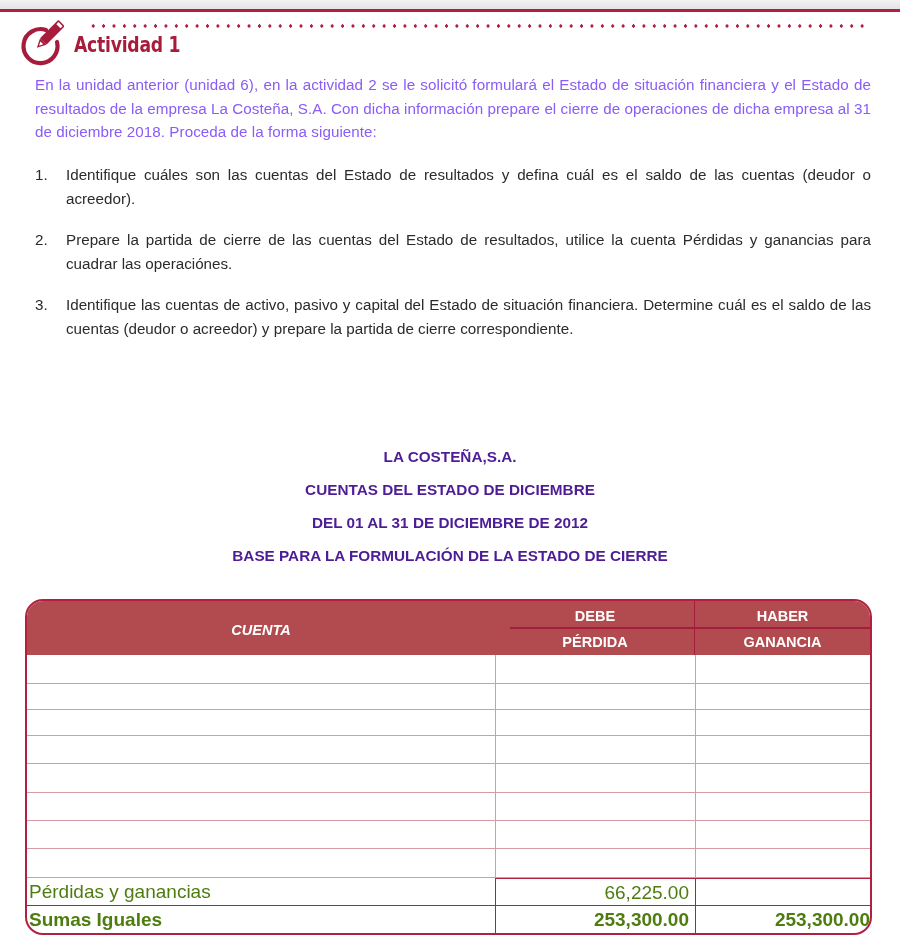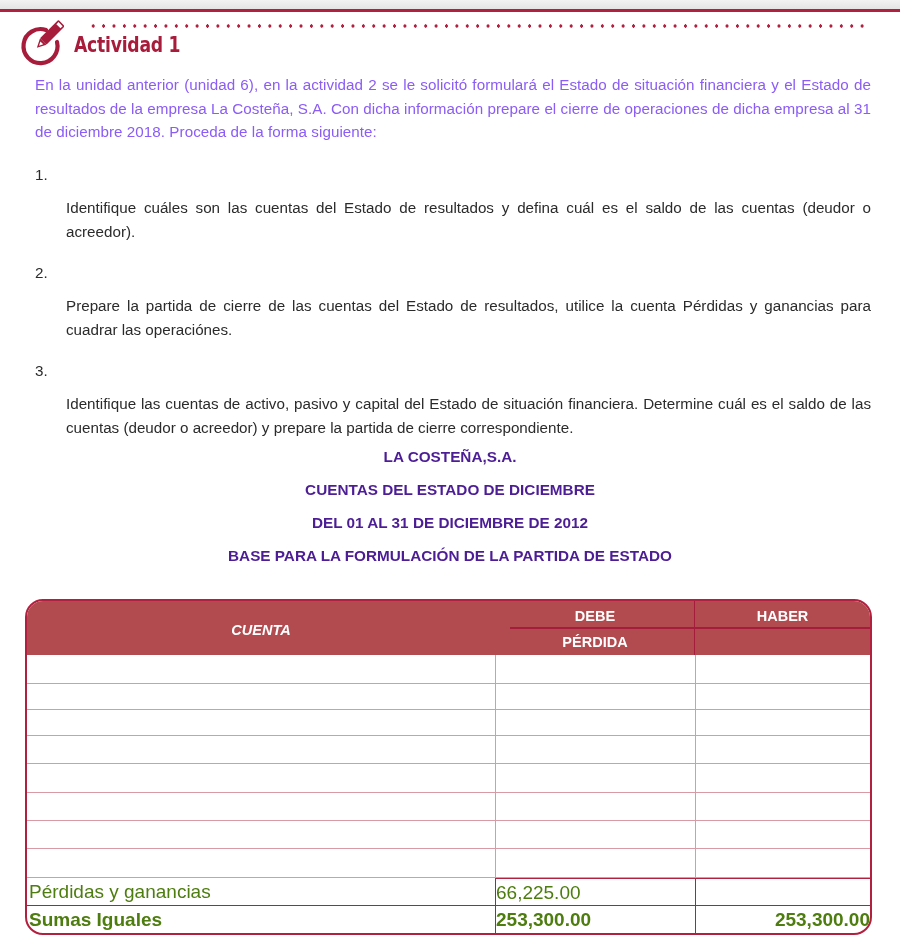--- a/index.html
+++ b/index.html
@@ -16,40 +16,40 @@
           background-size: 10.4px 4px; background-repeat: repeat-x; }
   .activity-title { position: absolute; left: 56px; top: 13px; font-family: "DejaVu Sans", sans-serif; font-weight: bold;
                     font-size: 21px; color: #a81c3b; letter-spacing: -0.3px; transform: scaleX(0.82); transform-origin: left; }
 
   .intro { position: absolute; left: 35px; top: 73px; width: 836px; font-size: 15.2px; line-height: 23.5px; text-align: justify;
            font-family: "Liberation Sans", sans-serif; color: #8b5cf6; letter-spacing: 0.05px; }
 
   .steps { position: absolute; left: 35px; top: 163px; width: 836px; font-family: "Liberation Sans", sans-serif; font-size: 15.2px; line-height: 23.5px; color: #2b2b2b; }
   .step { display: flex; margin-bottom: 18px; }
   .step-num { width: 31px; flex: none; }
-  .step-text { flex: 1; text-align: justify; margin-top: 33px; }
+  .step-text { flex: 1; text-align: justify; }
 
   .heading-block { position: absolute; left: 0; top: 440px; width: 900px; text-align: center; font-family: "Liberation Sans", sans-serif; font-weight: bold; font-size: 15.3px; color: #4c1d95; }
   .heading-line { height: 33px; line-height: 33px; }
 
   .ledger { position: absolute; left: 25px; top: 599px; width: 847px; height: 336px; border: 2px solid #b3203f; border-radius: 18px; overflow: hidden; }
   .ledger-head { position: absolute; left: 0; top: 0; width: 100%; height: 54px; background: #b14b4f; }
   .h-cell { position: absolute; color: #fff; font-family: "Liberation Sans", sans-serif; font-weight: bold; font-size: 14.5px; text-align: center; }
   .h-cuenta { left: 0; top: 0; width: 468px; height: 54px; line-height: 58px; font-style: italic; }
   .h-debe { left: 468px; top: 0; width: 200px; height: 27px; line-height: 30px; }
   .h-haber { left: 668px; top: 0; width: 175px; height: 27px; line-height: 30px; }
   .h-perdida { left: 468px; top: 27px; width: 200px; height: 27px; line-height: 28px; }
   .h-ganancia { left: 668px; top: 27px; width: 175px; height: 27px; line-height: 28px; }
   .h-vline { position: absolute; left: 667px; top: 0; width: 1px; height: 54px; background: #a51d3c; }
   .h-hline { position: absolute; left: 483px; top: 26px; width: 364px; height: 1.5px; background: #a51d3c; }
 
   .row { position: absolute; left: 0; width: 100%; border-bottom: 1.5px solid #d99aa6; }
   .cell { position: absolute; top: 0; height: 100%; font-family: "Liberation Sans", sans-serif; font-size: 19px; color: #4d7c0f; }
   .c-cuenta { left: 2px; width: 466px; padding-left: 0; line-height: 27px; }
-  .c-debe { left: 468px; width: 200px; border-left: 1.5px solid #d99aa6; padding-right: 6px; line-height: 27px; }
+  .c-debe { left: 468px; width: 200px; border-left: 1.5px solid #d99aa6; text-align: right; padding-right: 6px; line-height: 27px; }
   .c-haber { left: 668px; width: 177px; border-left: 1.5px solid #d99aa6; text-align: right; padding-right: 2px; line-height: 27px; }
 
   .row.pyg { border-bottom: 1.5px solid #b3203f; }
   .row.pyg .c-debe, .row.pyg .c-haber { border-left: 1.5px solid #b3203f; }
   .row.pyg .c-debe { border-top: 1.5px solid #b3203f; }
   .row.pyg .c-haber { border-top: 1.5px solid #b3203f; }
   .row.sum { border-bottom: none; font-weight: bold; }
   .row.sum .cell { font-weight: bold; }
   .row.sum .c-debe, .row.sum .c-haber { border-left: 1.5px solid #b3203f; border-bottom: 1.5px solid #b3203f; }
 </style>
@@ -87,29 +87,30 @@
   <div class="step">
     <span class="step-num">3.</span>
     <span class="step-text">Identifique las cuentas de activo, pasivo y capital del Estado de situación financiera. Determine cuál es el saldo de las cuentas (deudor o acreedor) y prepare la partida de cierre correspondiente.</span>
   </div>
 </div>
 
 <div class="heading-block">
   <div class="heading-line">LA COSTEÑA,S.A.</div>
   <div class="heading-line">CUENTAS DEL ESTADO DE DICIEMBRE</div>
   <div class="heading-line">DEL 01 AL 31 DE DICIEMBRE DE 2012</div>
-  <div class="heading-line">BASE PARA LA FORMULACIÓN DE LA PARTIDA DE ESTADO</div>
+  <div class="heading-line">BASE PARA LA FORMULACIÓN DE LA ESTADO DE CIERRE</div>
 </div>
 
 <div class="ledger">
   <div class="ledger-head">
     <div class="h-cell h-cuenta">CUENTA</div>
     <div class="h-cell h-debe">DEBE</div>
     <div class="h-cell h-haber">HABER</div>
     <div class="h-cell h-perdida">PÉRDIDA</div>
+    <div class="h-cell h-ganancia">GANANCIA</div>
     <div class="h-vline"></div>
     <div class="h-hline"></div>
   </div>
 
   <div class="row" style="top:54px;height:29px;">
     <div class="cell c-cuenta"></div>
     <div class="cell c-debe"></div>
     <div class="cell c-haber"></div>
   </div>
   <div class="row" style="top:83px;height:26px;">

